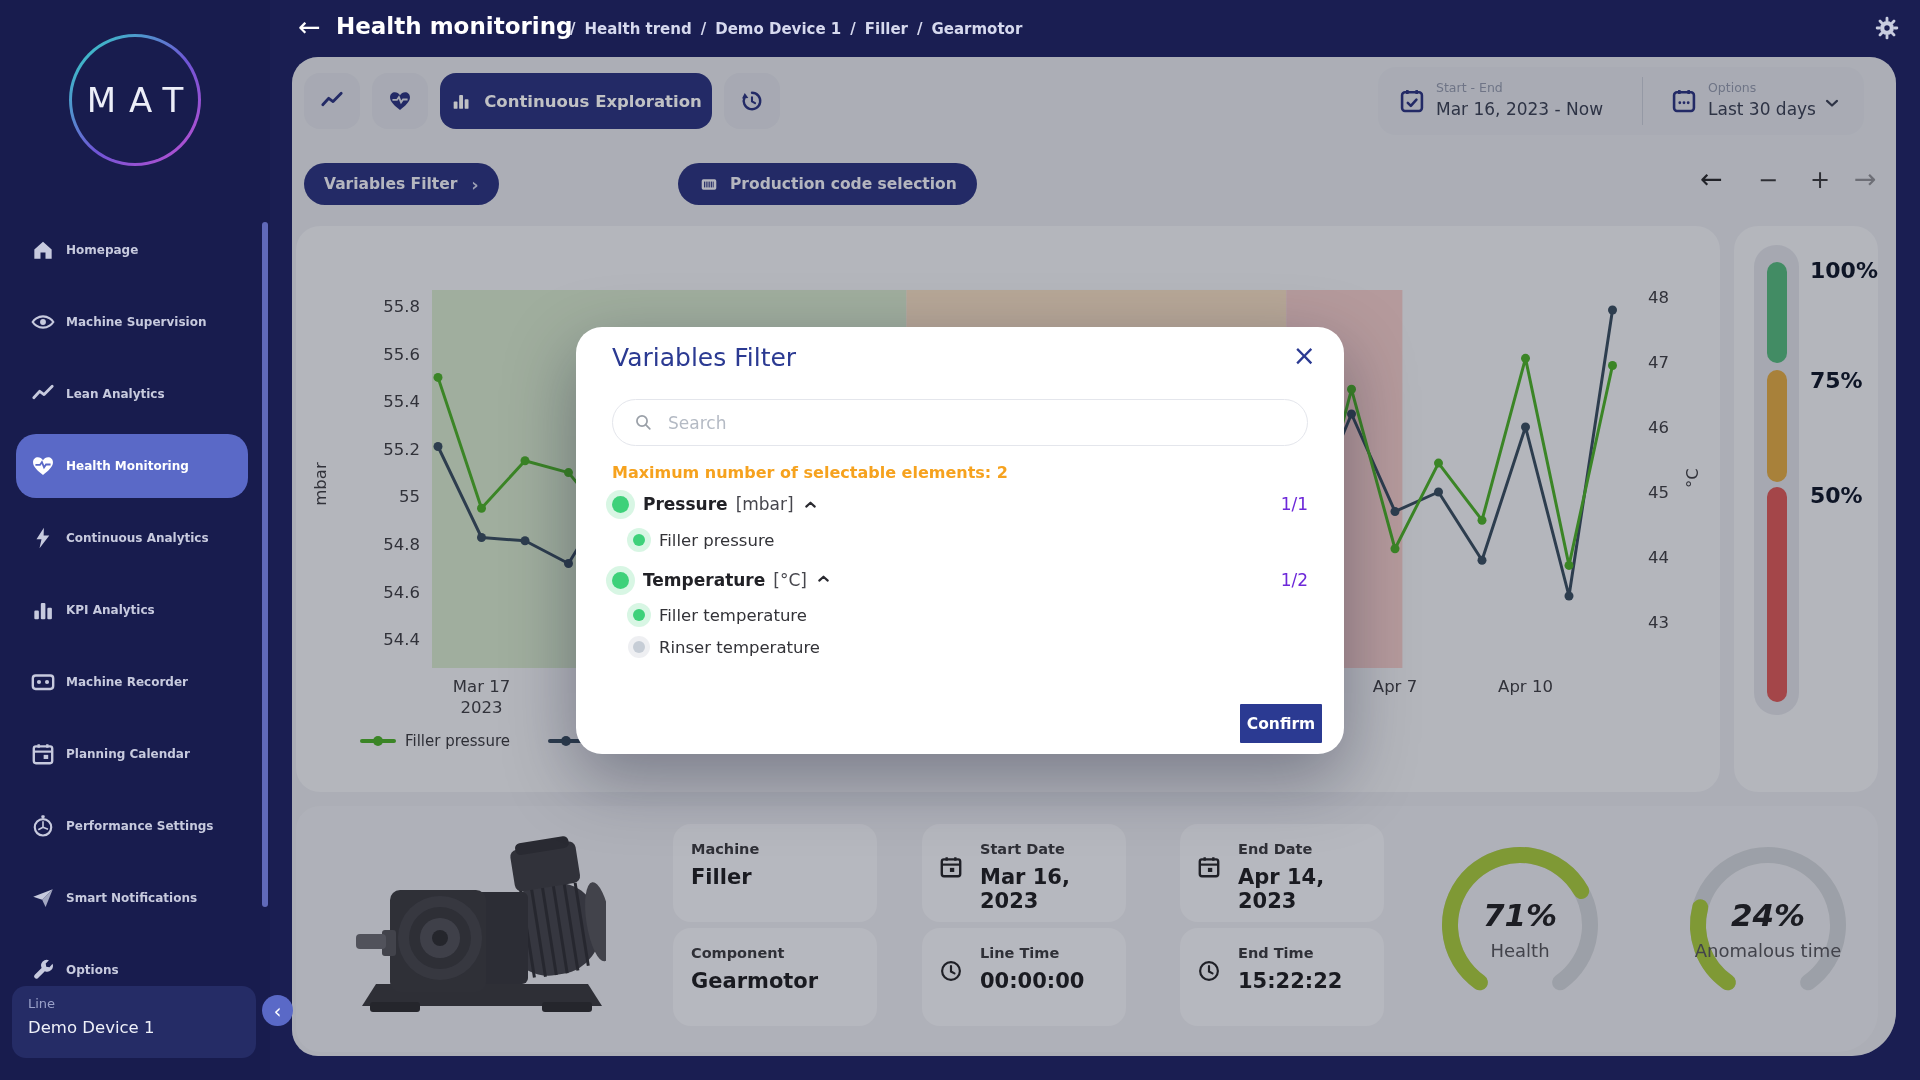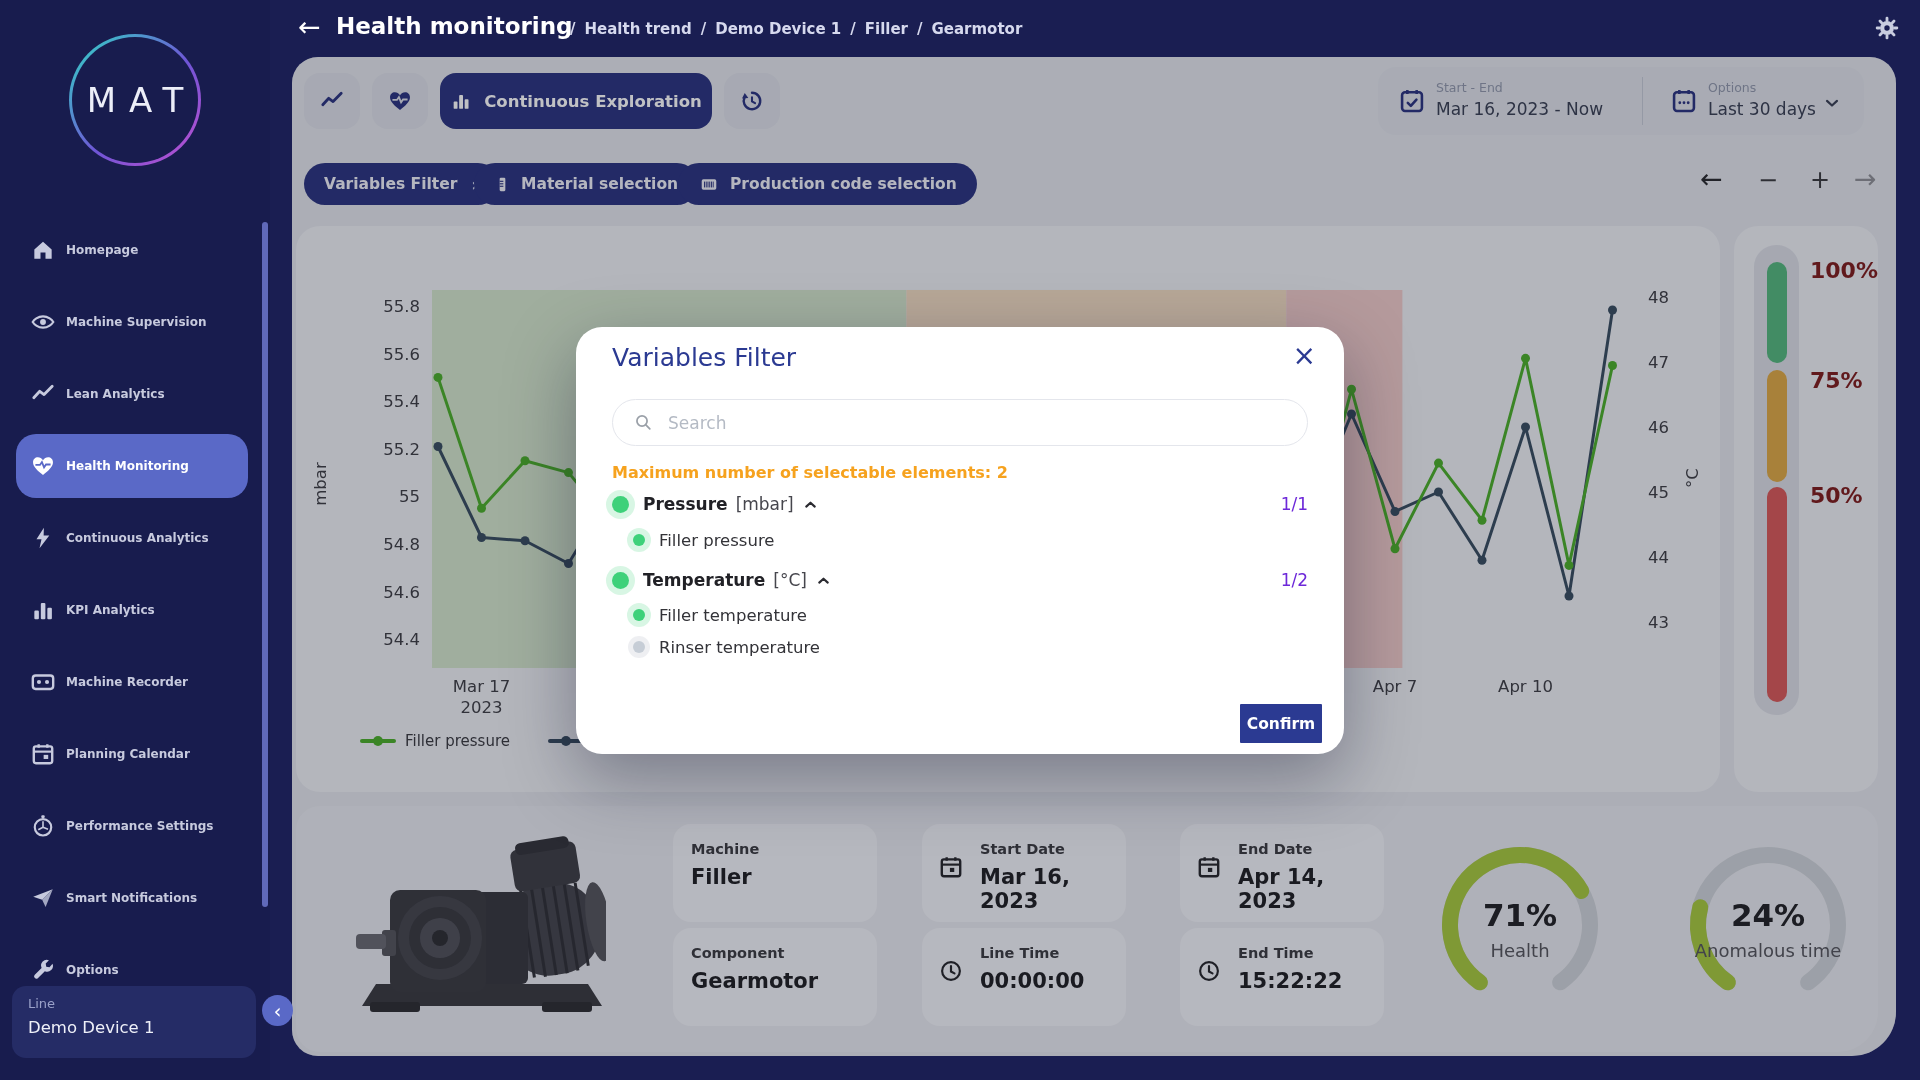--- a/index.html
+++ b/index.html
@@ -56,30 +56,30 @@
   
   .chart-card{position:absolute;left:4px;top:169px;width:1424px;height:566px;background:#eff0f5;border-radius:24px;overflow:hidden;}
   .legend{position:absolute;left:64px;top:506px;display:flex;gap:38px;align-items:center;font-size:15px;color:#3b3b40;}
   .legend-item{display:flex;align-items:center;gap:9px;cursor:pointer;}
   .sw{position:relative;width:36px;height:3.5px;border-radius:2px;}
   .sw::after{content:"";position:absolute;left:13px;top:-3.5px;width:10px;height:10px;border-radius:50%;background:inherit;}
   
   .scale-card{position:absolute;left:1442px;top:169px;width:144px;height:566px;background:#eff0f5;border-radius:24px;}
   .scale-track{position:absolute;left:20px;top:19px;width:45px;height:470px;background:#dcdee6;border-radius:22px;}
   .seg{position:absolute;left:33px;width:20px;border-radius:10px;}
-  .scale-lbl{position:absolute;left:76px;font-size:22px;font-weight:700;color:#7f1d1d;}
+  .scale-lbl{position:absolute;left:76px;font-size:22px;font-weight:700;color:#0f172a;}
   
   .bottom-card{position:absolute;left:4px;top:749px;width:1582px;height:246px;background:#e9eaf0;border-radius:24px 24px 40px 24px;}
   .info-card{position:absolute;width:204px;height:98px;background:#f2f3f8;border-radius:18px;box-sizing:border-box;padding:17px 18px;}
   .info-card.with-ico{padding-left:58px;}
   .ic-ico{position:absolute;left:16px;top:30px;width:26px;height:26px;color:#27272c;}
   .info-label{font-size:14.5px;font-weight:700;color:#3c3c42;}
   .info-value{font-size:21px;font-weight:700;color:#1f1f24;margin-top:8px;}
   .gauge{position:absolute;top:31px;width:176px;height:176px;}
-  .g-val{position:absolute;top:60px;width:100%;text-align:center;font-size:31px;font-weight:700;color:#222226;}
+  .g-val{position:absolute;top:60px;width:100%;text-align:center;font-size:31px;font-weight:700;color:#222226;font-style:italic;}
   .g-lbl{position:absolute;top:103px;width:100%;text-align:center;font-size:18px;color:#55555c;}
   
   .overlay{position:absolute;left:292px;top:57px;width:1604px;height:999px;background:rgba(12,14,28,0.26);
            border-radius:26px 26px 44px 26px;z-index:50;}
   .modal{position:absolute;left:576px;top:327px;width:768px;height:427px;background:#fff;border-radius:26px;z-index:100;
          box-shadow:0 24px 70px rgba(10,12,40,.35);}
   .modal-title{position:absolute;left:36px;top:16px;font-size:25px;font-weight:500;color:#2b3a92;}
   .modal-close{position:absolute;right:28px;top:12px;font-size:28px;color:#2b3a92;cursor:pointer;}
   .search-box{position:absolute;left:36px;top:72px;width:696px;height:47px;border:1.5px solid #e4e6ec;border-radius:25px;
               box-sizing:border-box;display:flex;align-items:center;gap:12px;padding:0 20px;}
@@ -329,31 +329,20 @@
       <div class="dg-chevron">
         <svg viewBox="0 0 24 24">
             <polyline points="6,9.5 12,15 18,9.5" fill="none" stroke="currentColor" stroke-width="2.6" stroke-linecap="round" stroke-linejoin="round"></polyline>
           </svg>
         </div>
     </div>
 
     <div class="chip" style="left:12px">
       <span>Variables Filter</span>
       <span class="chip-chev">›</span>
-    </div>
-    <div class="chip" style="left:182px">
-      <span>
-          <svg width="17" height="19" viewBox="0 0 24 24">
-            <rect x="8" y="2.5" width="8" height="19" rx="1.6" fill="currentColor"></rect>
-            <line x1="8" y1="7.5" x2="13.2" y2="7.5" stroke="#2c3480" stroke-width="1.6"></line>
-            <line x1="8" y1="11" x2="13.2" y2="11" stroke="#2c3480" stroke-width="1.6"></line>
-            <line x1="8" y1="14.5" x2="13.2" y2="14.5" stroke="#2c3480" stroke-width="1.6"></line>
-          </svg>
-        </span>
-      <span>Material selection</span>
     </div>
     <div class="chip" style="left:386px">
       <span>
           <svg width="22" height="19" viewBox="0 0 24 24">
             <rect x="2.8" y="5.5" width="18.4" height="13" rx="2.2" fill="currentColor"></rect>
             <g stroke="#2c3480" stroke-width="1.2">
               <line x1="6.3" y1="8.3" x2="6.3" y2="15.7"></line>
               <line x1="8.5" y1="8.3" x2="8.5" y2="15.7"></line>
               <line x1="10.7" y1="8.3" x2="10.7" y2="15.7"></line>
               <line x1="12.9" y1="8.3" x2="12.9" y2="15.7"></line>
@@ -611,21 +600,21 @@
       </span>
       <span class="vf-count">1/1</span>
     </div>
     <div class="vf-row" style="top:198px">
       <span class="dot-sm dot-on"></span>
       <span class="vf-item-lbl">Filler pressure</span>
     </div>
 
     <div class="vf-row" style="top:238px">
       <span class="dot-lg dot-on"></span>
-      <span style="display:flex;gap:8px;align-items:center">
+      <span style="display:flex;gap:8px;align-items:flex-start">
         <span class="vf-name">Temperature</span>
         <span class="vf-unit">[°C]</span>
         <span class="chev-up">
             <svg viewBox="0 0 24 24">
               <polyline points="6,15 12,9.4 18,15" fill="none" stroke="currentColor" stroke-width="3" stroke-linecap="round" stroke-linejoin="round"></polyline>
             </svg>
           </span>
       </span>
       <span class="vf-count">1/2</span>
     </div>

